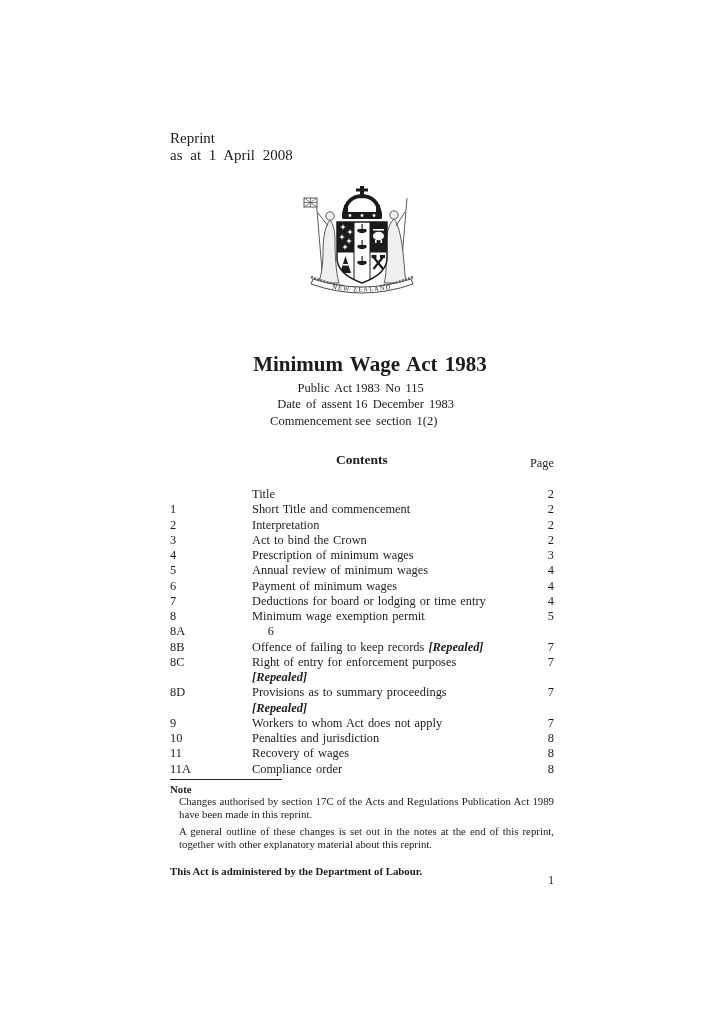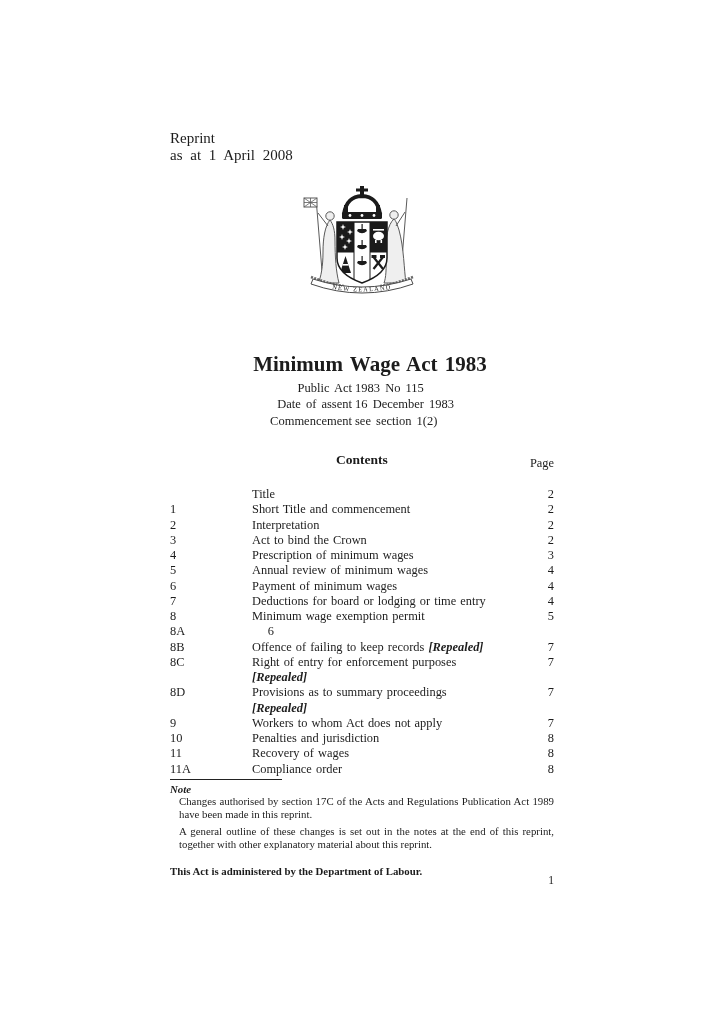--- a/index.html
+++ b/index.html
@@ -26,21 +26,21 @@
   }
   .page-label{position:absolute;top:456px;left:170px;width:384px;text-align:right;font-size:12.4px;}
   .toc{position:absolute;top:487px;left:170px;width:384px;font-size:12.4px;line-height:15.25px;}
   .toc-row{display:flex;gap:40px;}
   .toc-num{width:42px;flex:none;}
   .toc-title{flex:1;word-spacing:1px;}
   .repealed{font-style:italic;font-weight:bold;}
   .toc-page{flex:none;width:22px;text-align:right;}
   .note{position:absolute;top:779px;left:170px;width:384px;font-size:10.8px;line-height:12.4px;}
   .note-rule{width:112px;border-top:1.2px solid #222;margin-bottom:3px;}
-  .note-heading{font-weight:bold;font-style:italic;}
+  .note-heading{font-weight:bold;}
   .note-para{margin:0 0 5px 9px;text-align:justify;}
   .note-admin{margin:15px 0 0 0;font-weight:bold;}
   .page-number{position:absolute;top:874px;left:170px;width:384px;text-align:right;font-size:11.5px;}
 </style>
 </head>
 <body>
 
 <div class="page">
 
   <div class="reprint-header">

